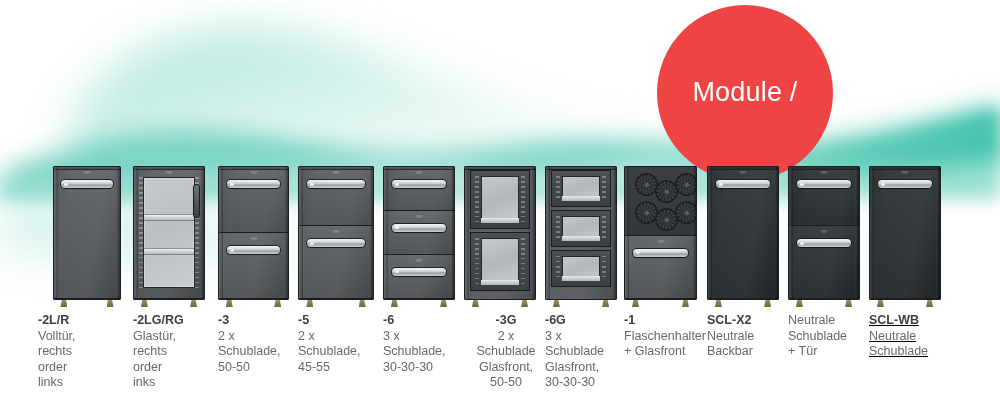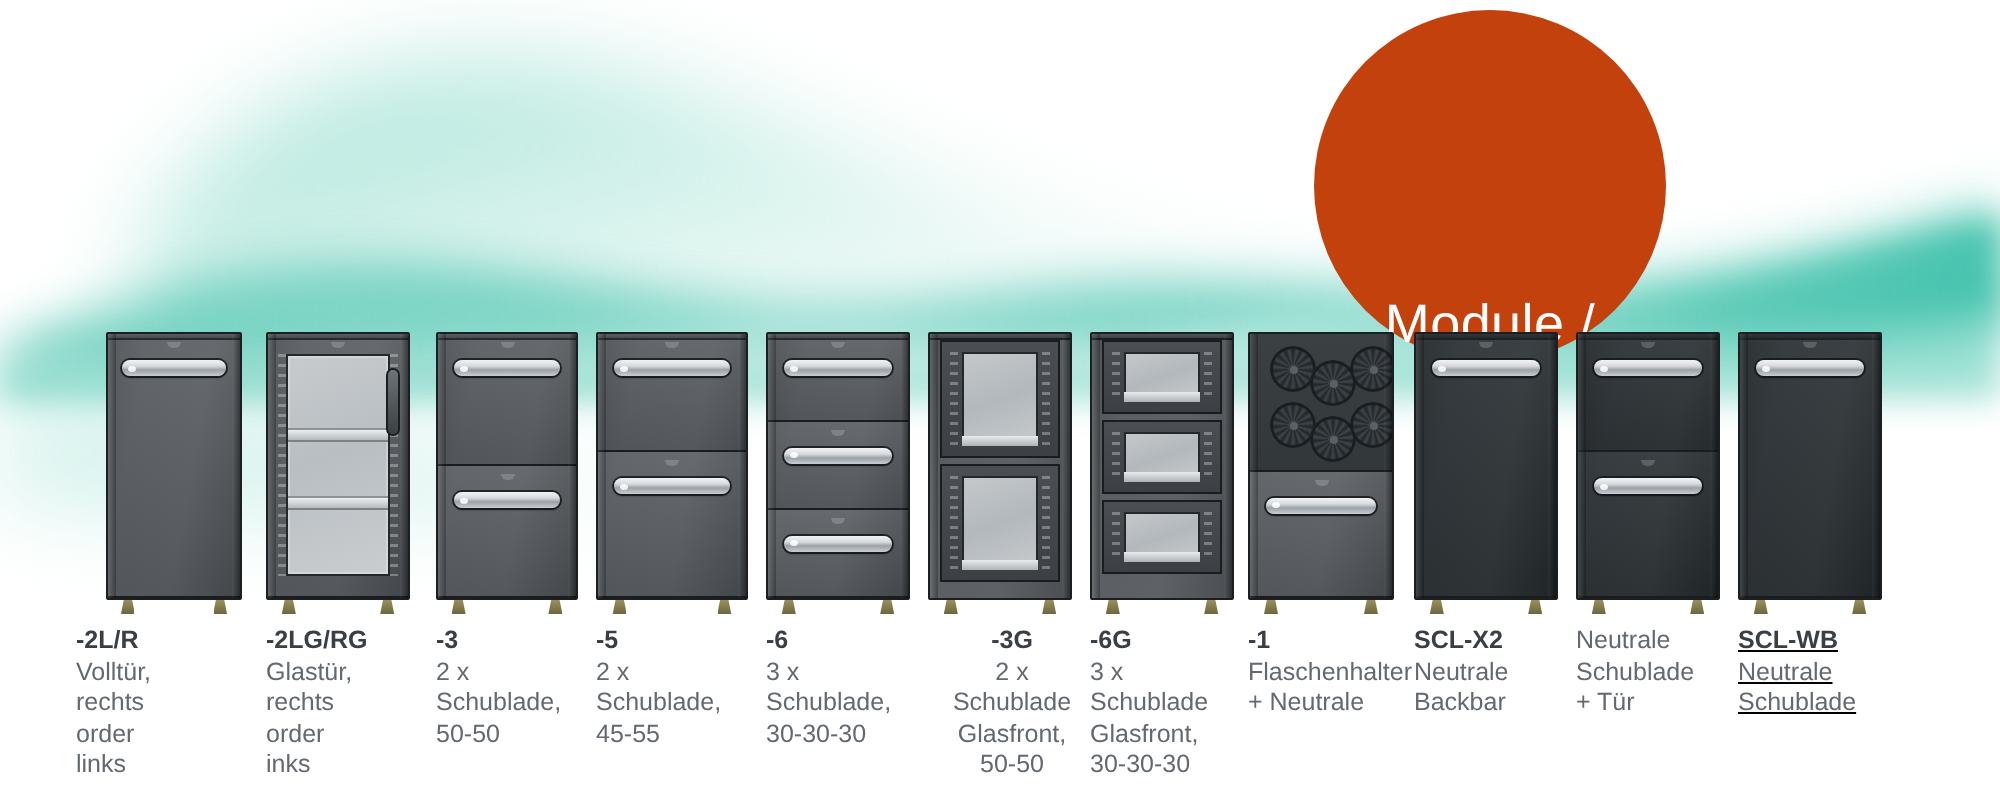--- a/index.html
+++ b/index.html
@@ -321,21 +321,21 @@
   <g class="wave-blur-c">
     <path d="M0,186 C200,180 400,190 600,182 C800,174 920,160 1000,152
              L1000,200 L0,200 Z" fill="#63CDBA" opacity="0.55"></path>
   </g>
 
   <g class="wave-blur-a">
     <path d="M0,200 C120,196 220,230 320,246 C200,262 80,258 0,250 Z" fill="#9FE2D4" opacity="0.45"></path>
   </g>
 </svg>
 
-<div id="badge" style="background: #c2410c; justify-content: flex-end;">
+<div id="badge" style="background: #ef4444;">
   <span class="bl">Module /</span>
 </div>
 
 <div id="cabinets">
     <div class="cab finish-light" style="left: 53px; width: 68px; height: 134px;">
       <div class="cab-body">
         <div class="cab-top"></div>
         <div class="panel" style="height: 100%;">
           <div class="notch"></div>
           <div class="handle top"></div>
@@ -599,21 +599,21 @@
     <div class="cap" style="left: 545px; width: 84px;">
       <div class="cap-title">-6G</div>
       <div class="cap-desc">3 x
 Schublade
 Glasfront,
 30-30-30</div>
     </div>
     <div class="cap" style="left: 624px; width: 85px;">
       <div class="cap-title">-1</div>
       <div class="cap-desc">Flaschenhalter
-+ Neutrale</div>
++ Glasfront</div>
     </div>
     <div class="cap" style="left: 707px; width: 84px;">
       <div class="cap-title">SCL-X2</div>
       <div class="cap-desc">Neutrale
 Backbar</div>
     </div>
     <div class="cap" style="left: 788px; width: 84px;">
       <div class="cap-desc">Neutrale
 Schublade
 + Tür</div>

